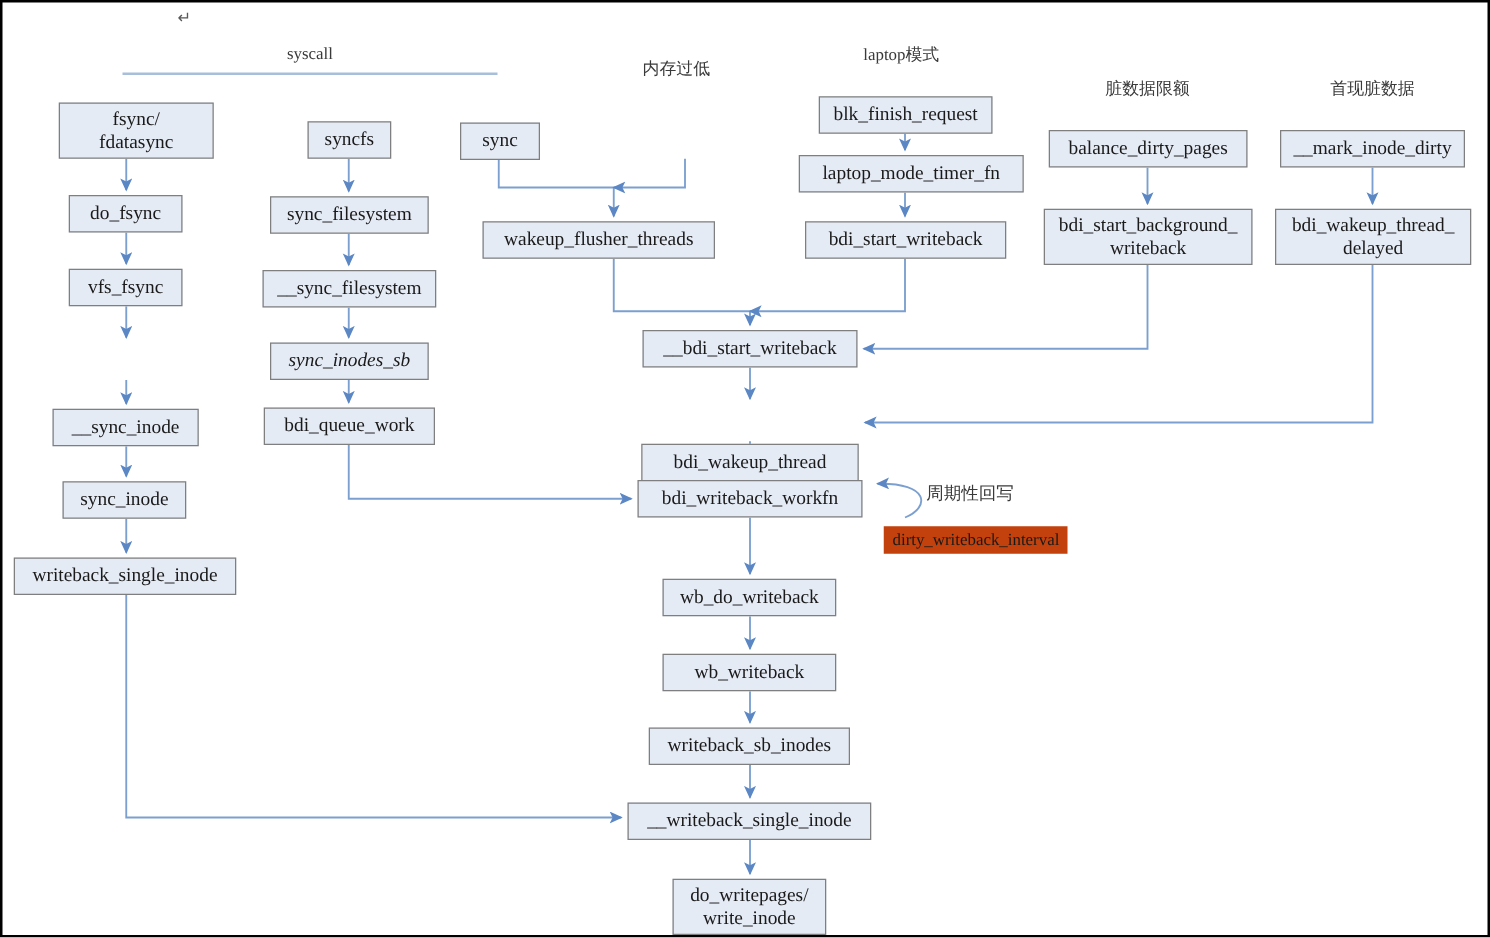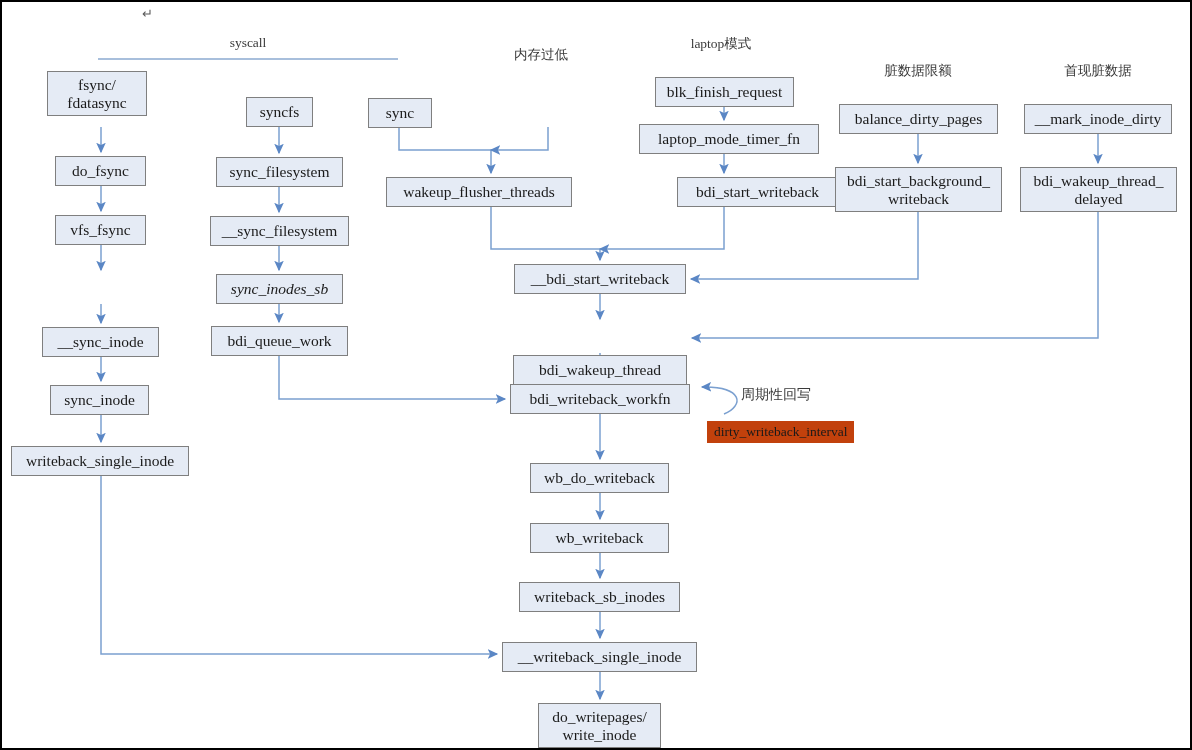--- a/index.html
+++ b/index.html
@@ -136,40 +136,40 @@
 
   <div class="grouplabel" style="left:196px; top:33px; width:100px;">syscall</div>
   <div class="grouplabel" style="left:489px; top:44px; width:100px;">内存过低</div>
   <div class="grouplabel" style="left:669px; top:33px; width:100px;">laptop模式</div>
   <div class="grouplabel" style="left:866px; top:60px; width:100px;">脏数据限额</div>
   <div class="grouplabel" style="left:1046px; top:60px; width:100px;">首现脏数据</div>
 
   <div class="annot" style="left:739px; top:384px;">周期性回写</div>
   <div class="tagbox" style="left:705px; top:419px;">dirty_writeback_interval</div>
 
-  <div class="node" style="left:45px; top:69px; width:100px; height:45px;">fsync/
+  <div class="node" style="left:45px; top:80px; width:124px; height:45px;">fsync/
 fdatasync</div>
   <div class="node" style="left:53px; top:154px; width:91px; height:30px;">do_fsync</div>
   <div class="node" style="left:53px; top:213px; width:91px; height:30px;">vfs_fsync</div>
   <div class="node" style="left:40px; top:325px; width:117px; height:30px;">__sync_inode</div>
   <div class="node" style="left:48px; top:383px; width:99px; height:30px;">sync_inode</div>
   <div class="node" style="left:9px; top:444px; width:178px; height:30px;">writeback_single_inode</div>
 
   <div class="node" style="left:244px; top:95px; width:67px; height:30px;">syncfs</div>
   <div class="node" style="left:214px; top:155px; width:127px; height:30px;">sync_filesystem</div>
   <div class="node" style="left:208px; top:214px; width:139px; height:30px;">__sync_filesystem</div>
   <div class="node" style="left:214px; top:272px; width:127px; height:30px;font-style:italic;">sync_inodes_sb</div>
   <div class="node" style="left:209px; top:324px; width:137px; height:30px;">bdi_queue_work</div>
 
   <div class="node" style="left:366px; top:96px; width:64px; height:30px;">sync</div>
   <div class="node" style="left:384px; top:175px; width:186px; height:30px;">wakeup_flusher_threads</div>
 
   <div class="node" style="left:653px; top:75px; width:139px; height:30px;">blk_finish_request</div>
   <div class="node" style="left:637px; top:122px; width:180px; height:30px;">laptop_mode_timer_fn</div>
-  <div class="node" style="left:642px; top:175px; width:161px; height:30px;margin-left:33px;">bdi_start_writeback</div>
+  <div class="node" style="left:642px; top:175px; width:161px; height:30px;">bdi_start_writeback</div>
 
   <div class="node" style="left:837px; top:102px; width:159px; height:30px;">balance_dirty_pages</div>
   <div class="node" style="left:833px; top:165px; width:167px; height:45px;">bdi_start_background_
 writeback</div>
 
   <div class="node" style="left:1022px; top:102px; width:148px; height:30px;">__mark_inode_dirty</div>
   <div class="node" style="left:1018px; top:165px; width:157px; height:45px;">bdi_wakeup_thread_
 delayed</div>
 
   <div class="node" style="left:512px; top:262px; width:172px; height:30px;">__bdi_start_writeback</div>

